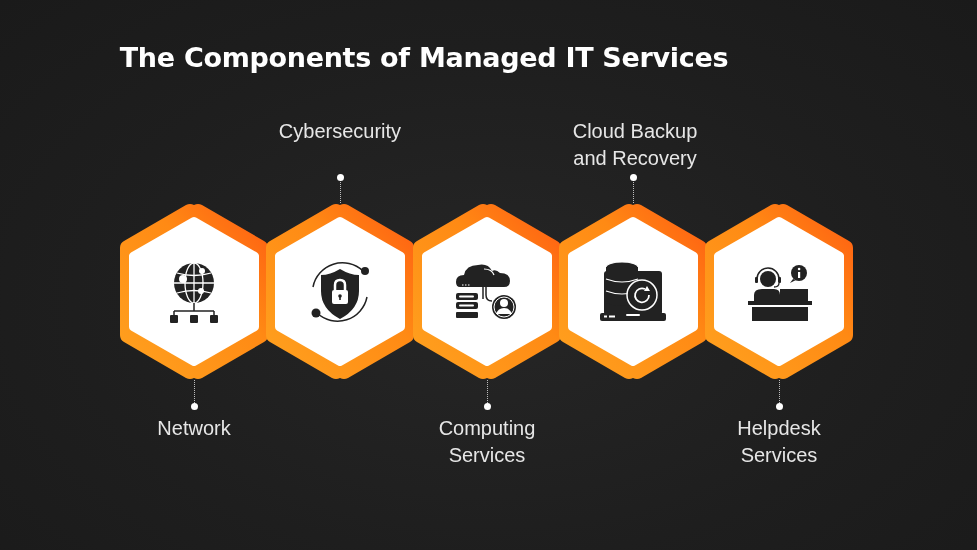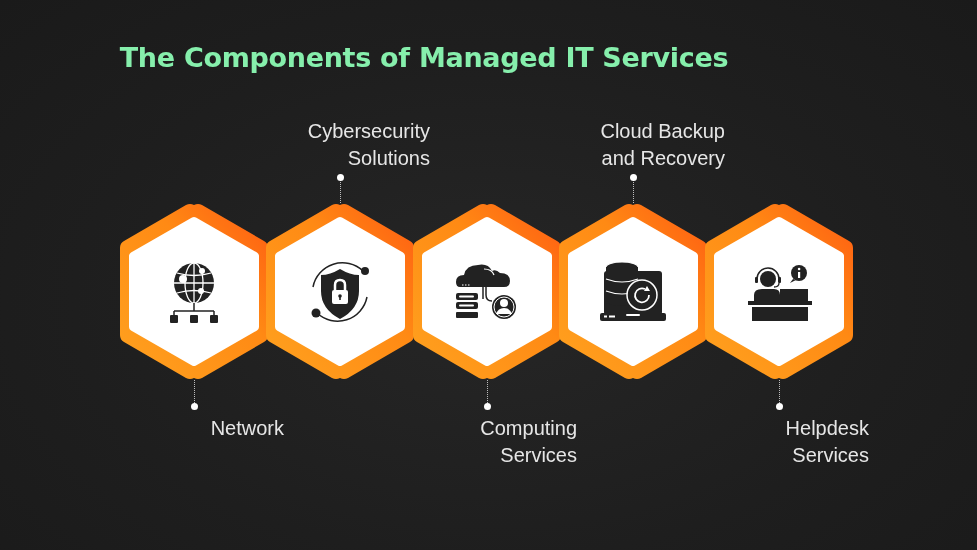--- a/index.html
+++ b/index.html
@@ -8,31 +8,31 @@
     background: #1f1f1f;
     font-family: "DejaVu Sans", sans-serif;
     position: relative;
   }
   .bg-shade {
     position: absolute; inset: 0;
     background: radial-gradient(ellipse at 50% 55%, #262626 0%, #1e1e1e 60%, #1a1a1a 100%);
   }
   .title {
     position: absolute; left: 0; width: 848px; top: 42px;
-    text-align: center; color: #86efac;
+    text-align: center; color: #ffffff;
     font-family: "DejaVu Sans", sans-serif; font-weight: bold;
     font-size: 27px; letter-spacing: -0.3px;
   }
   .hex {
     position: absolute; width: 152px; height: 177px; top: 203px;
   }
   .hex svg { position: absolute; left: 0; top: 0; }
   .hex .icon { position: absolute; left: 41px; top: 54px; width: 70px; height: 70px; }
   .label {
-    position: absolute; color: #e6e6e6; text-align: right;
+    position: absolute; color: #e6e6e6; text-align: center;
     font-family: "Liberation Sans", sans-serif; font-size: 20px; line-height: 27px;
     width: 180px;
   }
   .conn { position: absolute; width: 0; border-left: 1.5px dotted #bdbdbd; }
   .dot { position: absolute; width: 7px; height: 7px; border-radius: 50%; background: #ffffff; }
 </style>
 </head>
 <body>
 
 <div class="bg-shade"></div>
@@ -97,21 +97,20 @@
     <rect x="27" y="33" width="16" height="14" rx="2" fill="#fff"></rect>
     <path d="M30 33 L30 28 Q30 23 35 23 Q40 23 40 28 L40 33" stroke="#fff" stroke-width="2.5" fill="none"></path>
     <circle cx="35" cy="39" r="1.8" fill="#222"></circle>
     <rect x="34.2" y="39" width="1.6" height="4" fill="#222"></rect>
   </svg>
 </div>
 <div class="conn" style="left:340px; top:180px; height:23px;"></div>
 <div class="dot" style="left:337px; top:174px;"></div>
 <div class="label" style="left:250px; top:118px;">
   <div>Cybersecurity</div>
-  <div>Solutions</div>
 </div>
 
 <div class="hex" style="left:411px;">
   <svg width="152" height="177" viewBox="0 0 152 177">
     <path d="M76 2 Q80 0 84 2 L146 38 Q150 40 150 45 L150 132 Q150 137 146 139 L84 175 Q80 177 76 175 Q72 177 68 175 L6 139 Q2 137 2 132 L2 45 Q2 40 6 38 L68 2 Q72 0 76 2 Z" fill="url(#og)"></path>
     <path d="M76 18 L137 53 L137 124 L76 159 L15 124 L15 53 Z" fill="#ffffff" stroke="#ffffff" stroke-width="8" stroke-linejoin="round"></path>
   </svg>
   <svg class="icon" viewBox="0 0 70 70">
     <path d="M8 30 Q4 30 4 25 Q4 18 12 18 Q14 8 26 8 Q36 6 40 14 Q44 12 48 16 Q58 16 58 24 Q58 30 52 30 Z" fill="#222"></path>
     <path d="M32 12 Q40 12 42 18" stroke="#fff" stroke-width="1.2" fill="none"></path>

